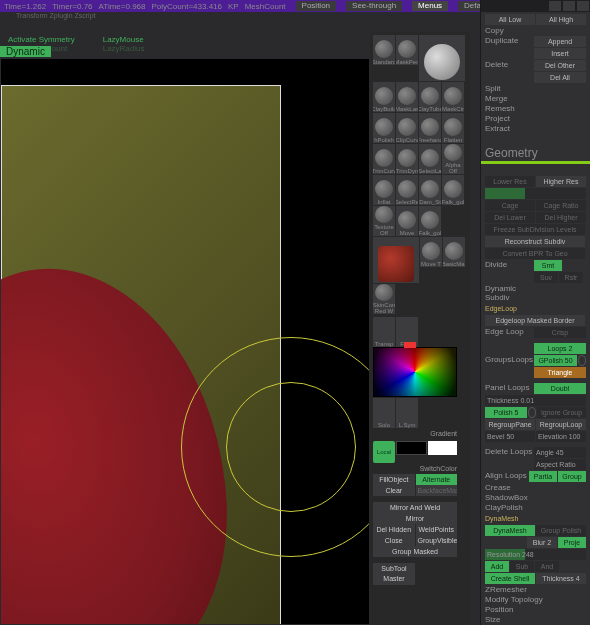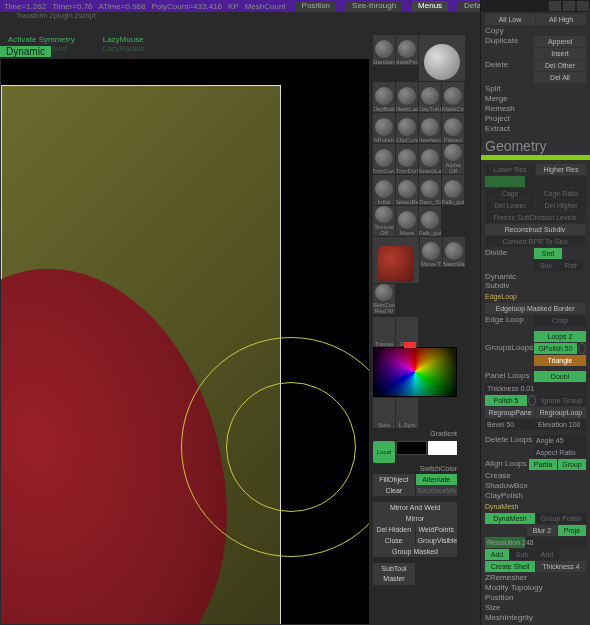--- a/index.html
+++ b/index.html
@@ -54,21 +54,21 @@
   .titlebar .tbtn { width:12px; height:10px; background:#3a3a3d; }
   .rgroup { padding:2px 4px; }
   .rrow { display:flex; gap:1px; margin-bottom:1px; }
   .rlab { color:#999; font-size:8px; width:48px; }
   .rbtn { background:#3a3a3d; color:#bbb; font-size:7px; height:11px; line-height:11px; padding:0 3px; flex:1; text-align:center; overflow:hidden;}
   .rbtn.wide { flex:none; width:100px;}
   .rbtn.sel { background:#3fb15b; color:#0b2a10;}
   .rbtn.dark { background:#2a2a2d; color:#666;}
   .rbtn.or { background:#a66a20; color:#fff;}
   .rbtn.ylab { color:#c9b15b; background:transparent; text-align:left; padding:0;}
-  .rhdr { color:#888; font-size:14px; border-bottom:5px solid #84cc16; margin:2px 0; padding-bottom:1px;}
+  .rhdr { color:#888; font-size:12px; border-bottom:3px solid #84cc16; margin:10px 0; padding-bottom:1px;}
   .slider { height:11px; background:#2a2a2d; flex:1; font-size:7px; color:#999; line-height:11px; padding-left:2px; position:relative;}
   .slider.green::before { content:""; position:absolute; left:0; top:0; bottom:0; width:40%; background:#2d6a38; }
   .slider span { position:relative; }
 </style>
 </head>
 <body>
 
 <div class="status-bar">
   <span>Time=1.262</span>
   <span>Timer=0.76</span>

